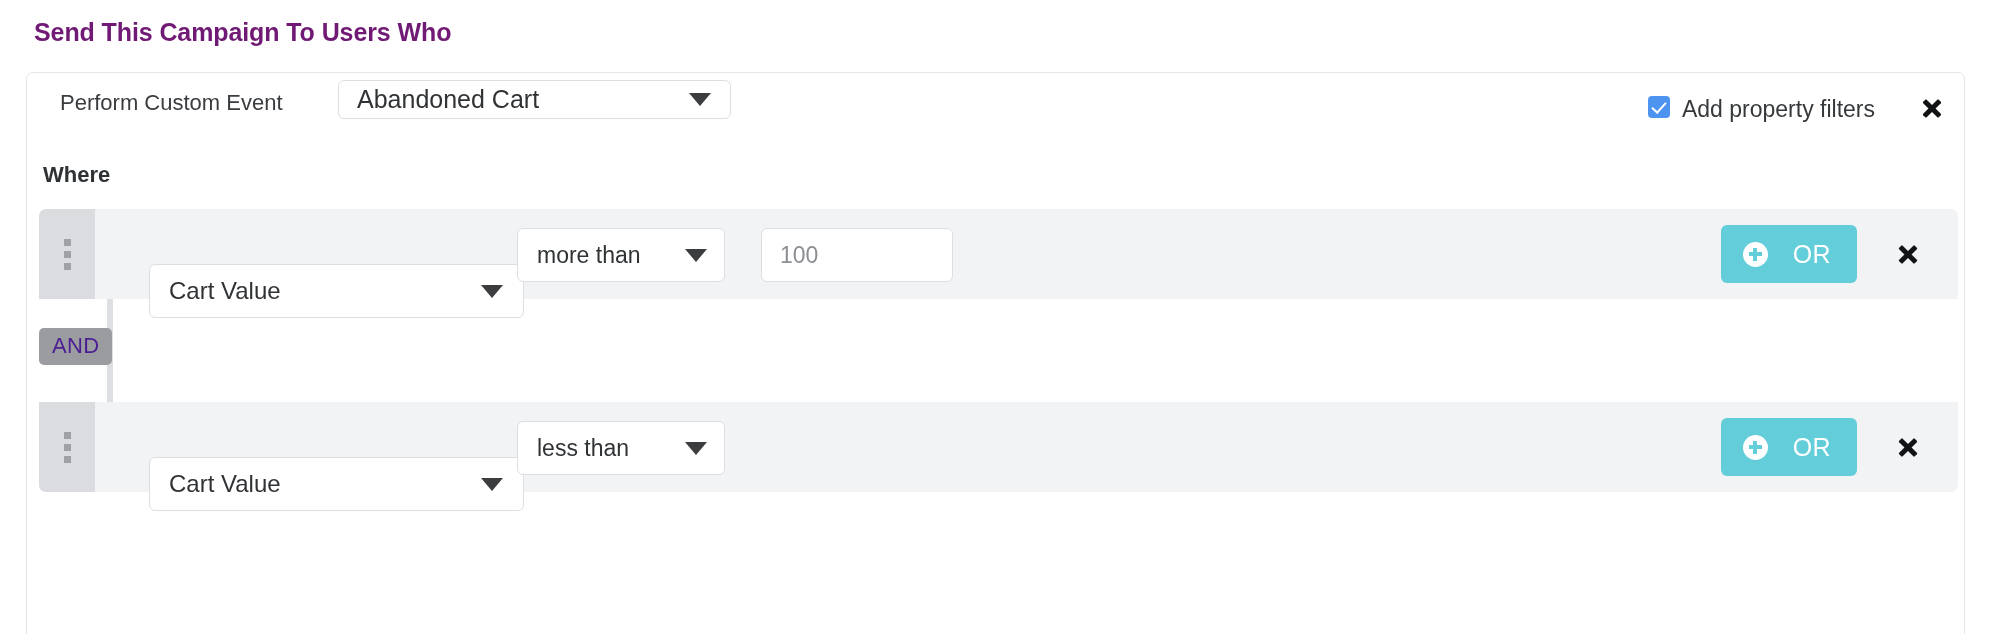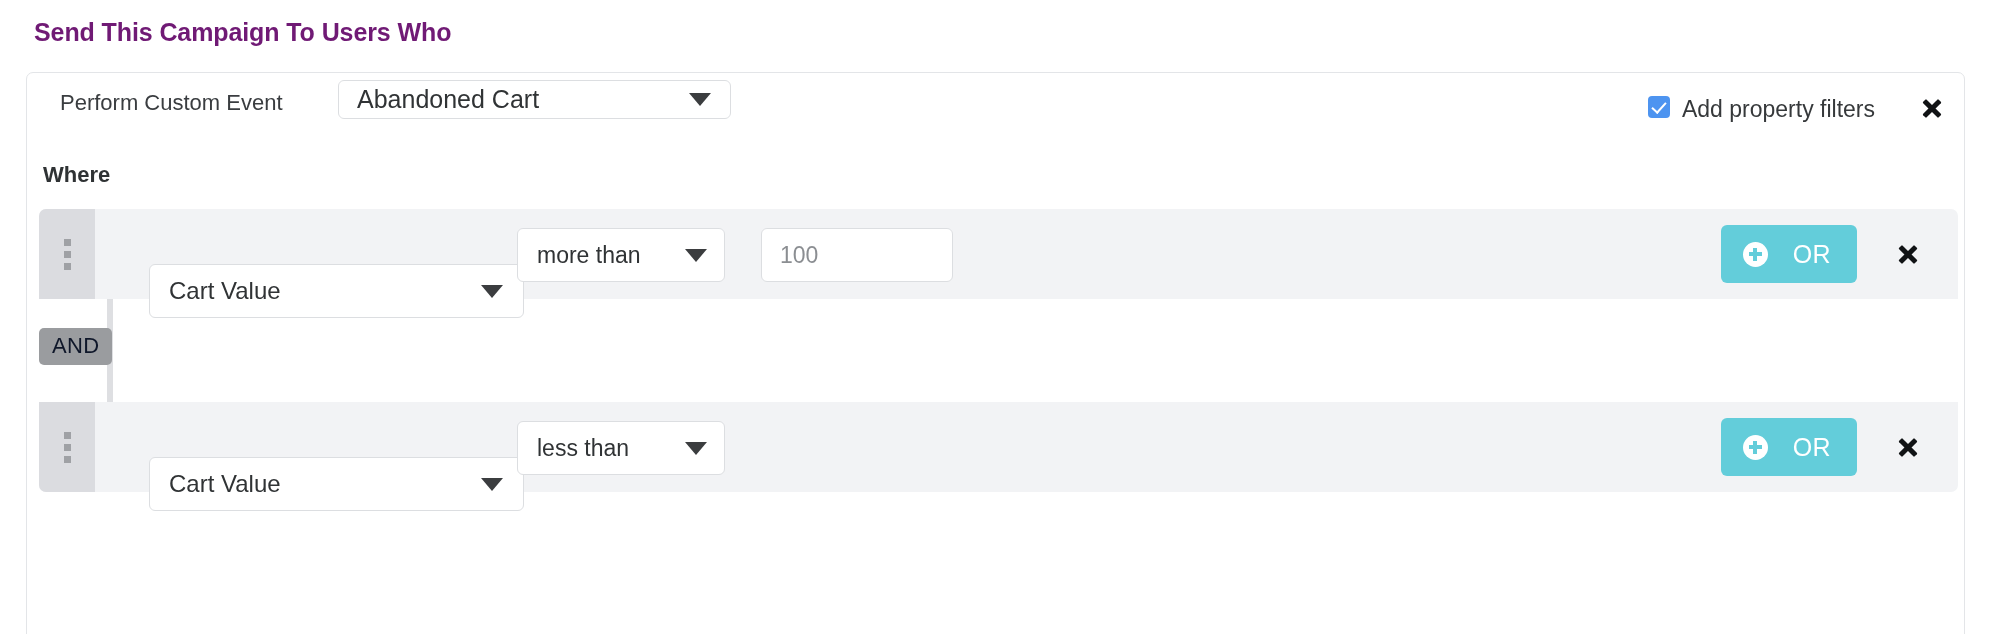--- a/index.html
+++ b/index.html
@@ -296,21 +296,21 @@
     top: 226px;
     width: 6px;
     height: 183px;
     background: #dedfe2;
   }
   .and-badge {
     position: absolute;
     left: 12px;
     top: 255px;
     background: #9a9c9f;
-    color: #0f172a;
+    color: #4c1d95;
     border-radius: 5px;
     padding: 7px 13px 8px;
     font-size: 22px;
     line-height: 1;
     letter-spacing: 0.3px;
     cursor: pointer;
   }
 </style>
 </head>
 <body>

